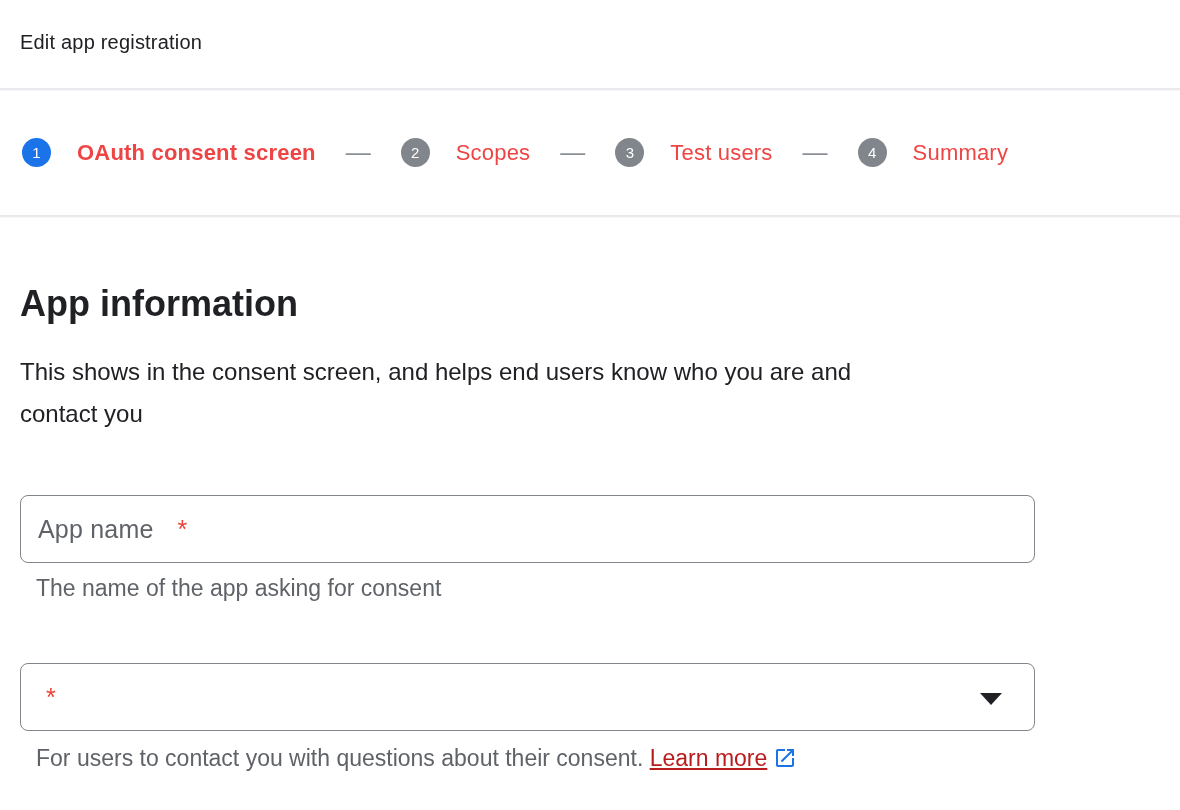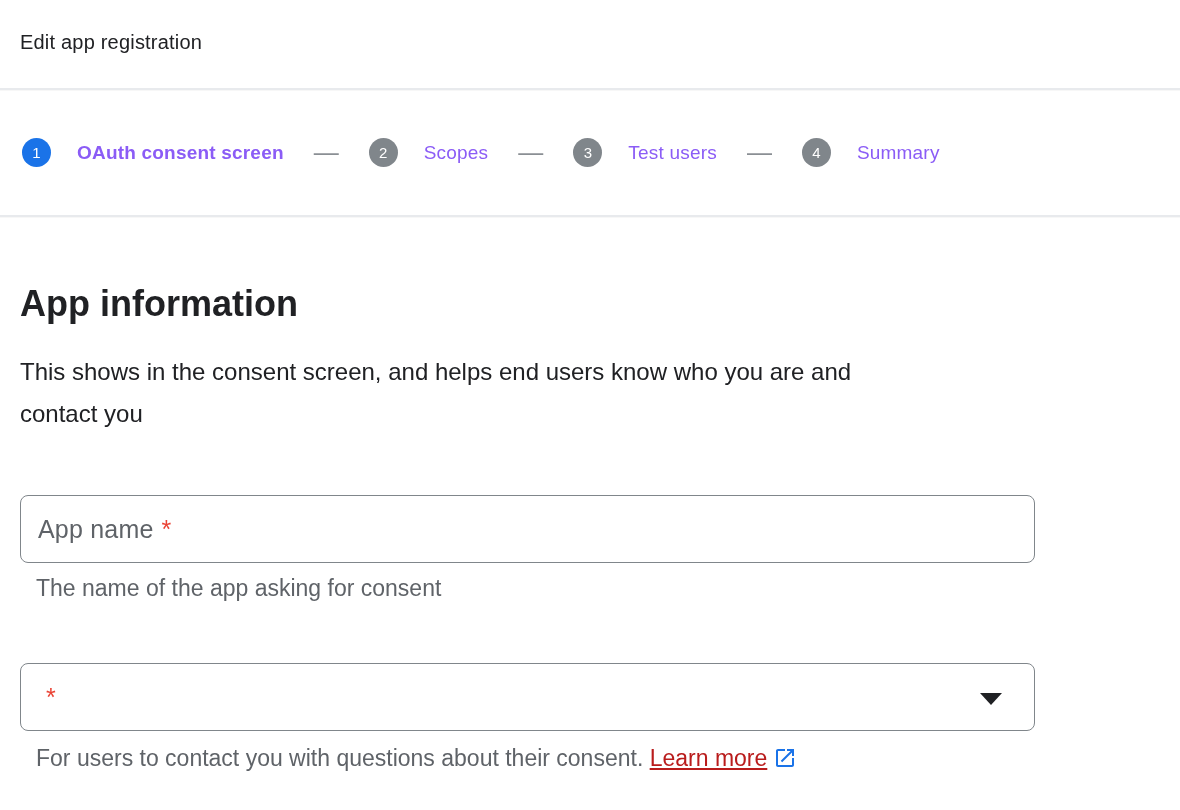--- a/index.html
+++ b/index.html
@@ -13,30 +13,30 @@
   .divider{height:2px;background:#e8eaed;box-shadow:0 1px 0 rgba(0,0,0,.03);}
   .divider.top{margin-top:28px;}
   .stepper{height:125px;display:flex;align-items:center;padding:0 22px;gap:30px;}
   .step{display:flex;align-items:center;gap:26px;cursor:pointer;}
   .step-circle{
     width:29px;height:29px;border-radius:50%;background:#80868b;color:#ffffff;
     font-size:15px;font-weight:500;display:flex;align-items:center;justify-content:center;
     flex:0 0 auto;
   }
   .step.active .step-circle{background:#1a73e8;}
-  .step-label{font-size:19px;color:#8b5cf6;letter-spacing:.2px;white-space:nowrap;}
+  .step-label{font-size:22px;color:#ef4444;letter-spacing:.2px;white-space:nowrap;}
   .step.active .step-label{font-weight:700;}
   .step-sep{color:#8a8f94;font-size:25px;}
   .content{padding:0 20px;}
   .section-heading{margin:64px 0 17px 0;font-size:36px;font-weight:700;line-height:46px;color:#202124;}
   .section-desc{margin:24px 0 0 0;font-size:24px;line-height:42px;max-width:900px;color:#202124;}
   .field{
     margin-top:60px;width:1015px;height:68px;box-sizing:border-box;
     border:1px solid #80868b;border-radius:8px;background:#ffffff;
-    display:flex;align-items:center;padding:0 17px;position:relative;cursor:text;
+    display:flex;align-items:center;padding:0 17px;position:relative;cursor:text;gap:16px;
   }
   .field.select{cursor:pointer;}
   .field-label{font-size:25px;color:#5f6368;letter-spacing:.2px;}
   .req{color:#ea4335;margin-left:8px;font-size:25px;}
   .dropdown-arrow{
     position:absolute;right:32px;top:29px;width:0;height:0;
     border-left:11px solid transparent;border-right:11px solid transparent;
     border-top:12px solid #202124;
   }
   .helper{margin:10px 0 0 16px;font-size:23px;line-height:30px;color:#5f6368;}

